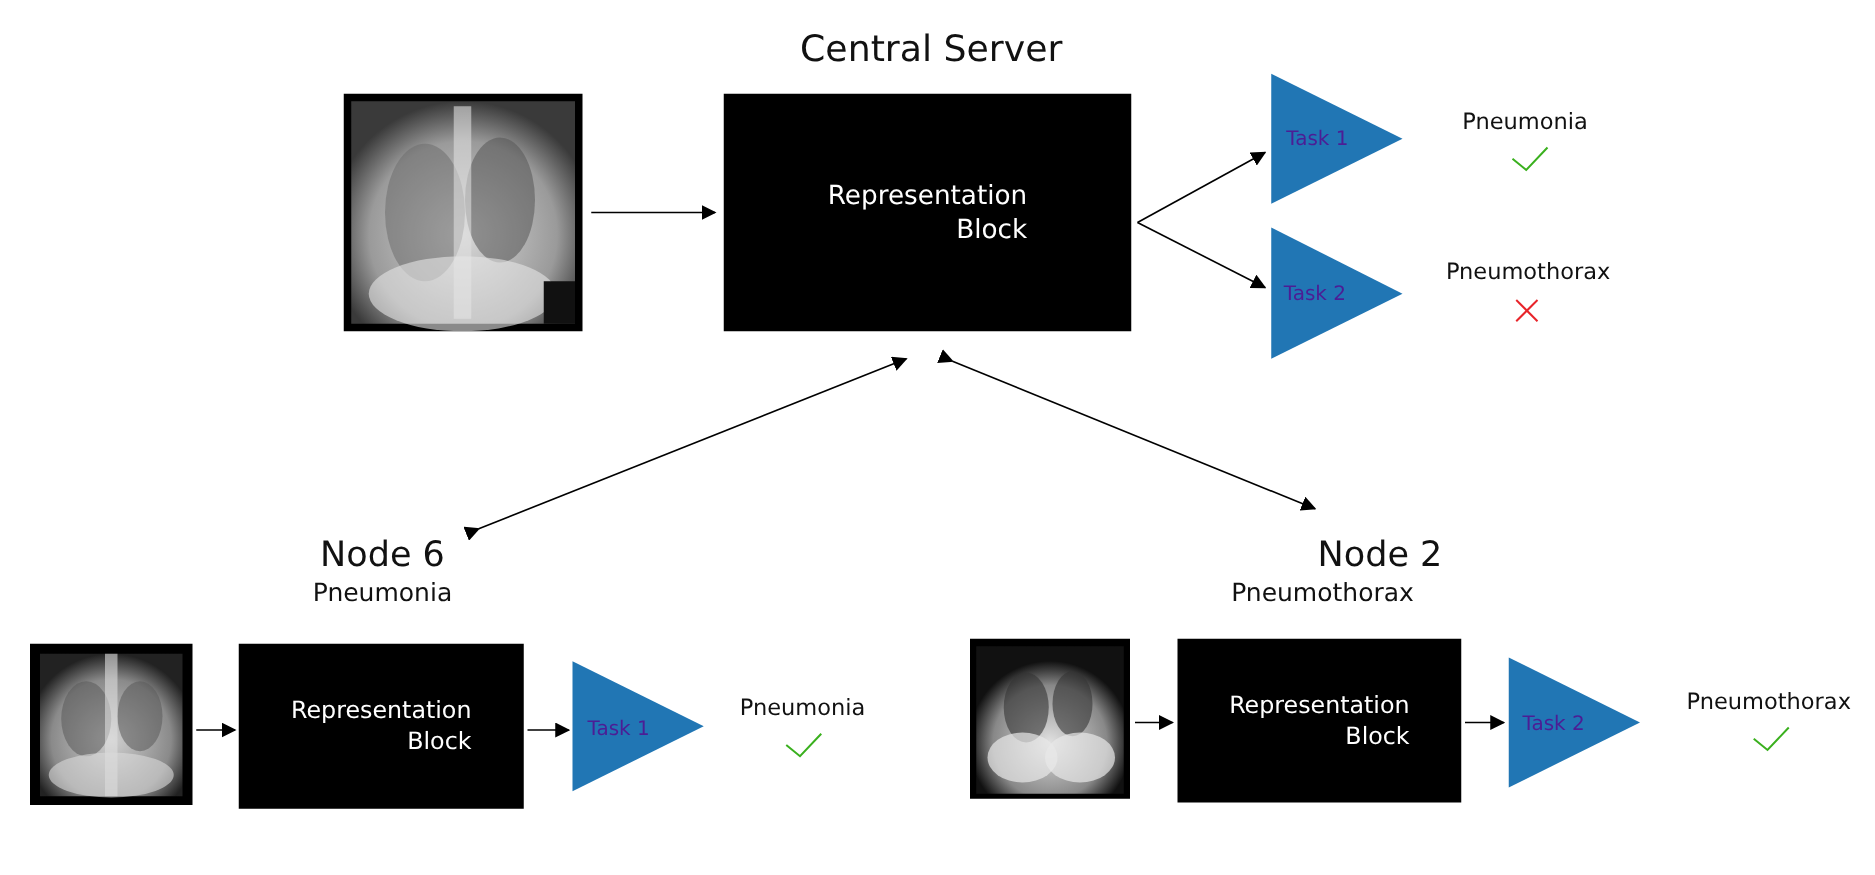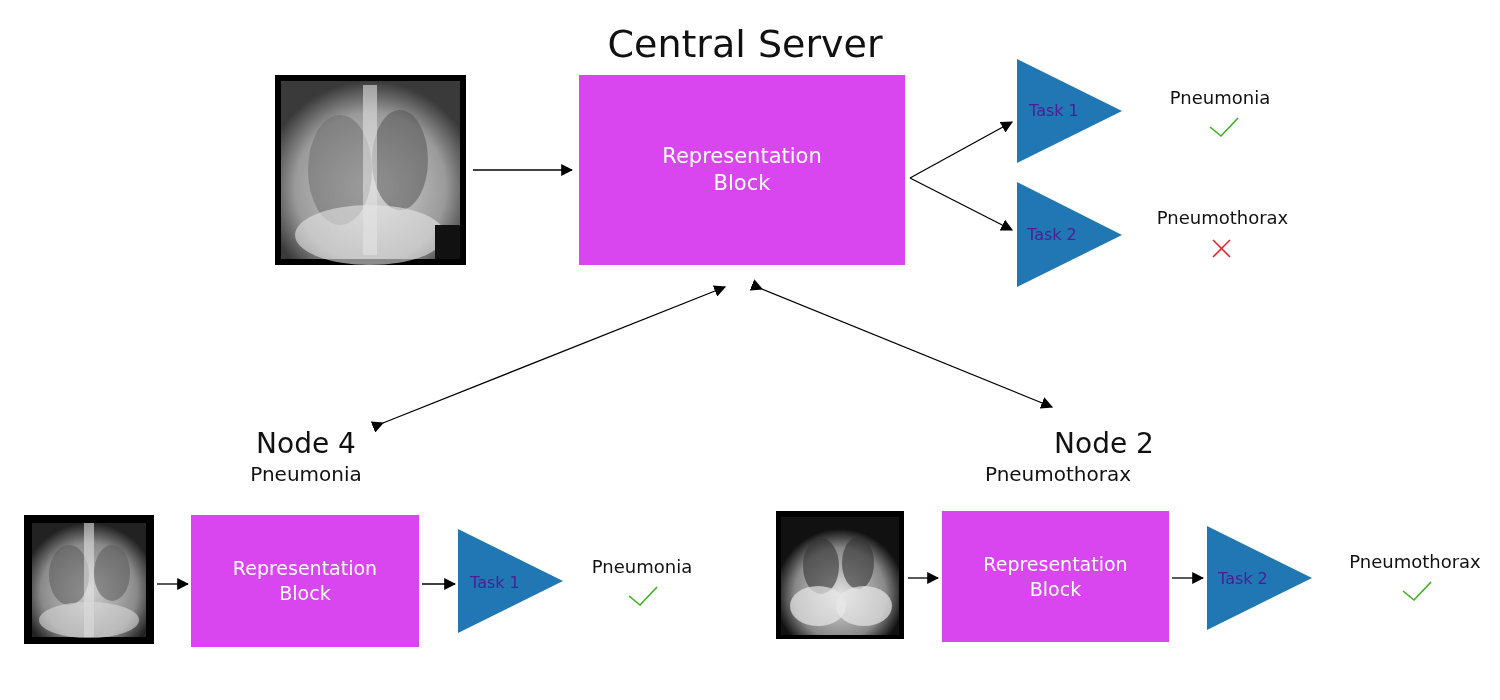--- a/index.html
+++ b/index.html
@@ -1,22 +1,22 @@
 <!DOCTYPE html>
 <html><head>
 <meta charset="utf-8">
 <style>
   html, body { margin: 0; padding: 0; background: #ffffff; }
   body { width: 1500px; height: 700px; position: relative; overflow: hidden;
          font-family: "DejaVu Sans", sans-serif; color: #111; }
   .abs { position: absolute; }
   .title { font-size: 28px; text-align: center; white-space: nowrap; }
   .subtitle { font-size: 20px; text-align: center; white-space: nowrap; }
-  .block { background: #d946ef; color: #fff; display: flex; align-items: center;
-           justify-content: center; text-align: center; }
+  .block { background: #000000; color: #fff; display: flex; align-items: center;
+           justify-content: center; text-align: right; }
   .block-text { line-height: 1.3; }
   .label { font-size: 18px; text-align: center; white-space: nowrap; }
   .task-text { color: #4c1d95; font-size: 16px; white-space: nowrap; }
   .xray { background: #000; overflow: hidden; }
   svg.overlay { position: absolute; left: 0; top: 0; }
 </style>
 </head>
 <body>
 
 <svg class="overlay" width="1500" height="700">
@@ -48,21 +48,21 @@
     <line x1="1230" y1="240" x2="1213" y2="257" stroke="#e8242a" stroke-width="1.6"></line>
   </g>
   <g>
     <polyline points="629,596 640,605 657,587" fill="none" stroke="#3ab01e" stroke-width="1.6"></polyline>
   </g>
   <g>
     <polyline points="1403,591 1414,600 1431,582" fill="none" stroke="#3ab01e" stroke-width="1.6"></polyline>
   </g>
 </svg>
 
-<div class="abs title" style="left:580px; top:22px; width:330px; font-size:38px;">Central Server</div>
+<div class="abs title" style="left:580px; top:22px; width:330px; font-size:29px;">Central Server</div>
 
 <div class="abs xray" style="left:275px; top:75px; width:191px; height:190px;">
   <svg width="191" height="190">
     <defs>
       <radialGradient id="g1" cx="50%" cy="60%" r="60%">
         <stop offset="0%" stop-color="#d8d8d8"></stop>
         <stop offset="70%" stop-color="#9a9a9a"></stop>
         <stop offset="100%" stop-color="#3a3a3a"></stop>
       </radialGradient>
     </defs>
@@ -81,21 +81,21 @@
     <div>Block</div>
   </div>
 </div>
 
 <div class="abs task-text" style="left:1029px; top:101px;">Task 1</div>
 <div class="abs task-text" style="left:1027px; top:225px;">Task 2</div>
 
 <div class="abs label" style="left:1150px; top:87px; width:140px;">Pneumonia</div>
 <div class="abs label" style="left:1140px; top:207px; width:165px;">Pneumothorax</div>
 
-<div class="abs title" style="left:206px; top:427px; width:200px;">Node 4</div>
+<div class="abs title" style="left:206px; top:427px; width:200px;">Node 6</div>
 <div class="abs subtitle" style="left:206px; top:462px; width:200px;">Pneumonia</div>
 
 <div class="abs xray" style="left:24px; top:515px; width:130px; height:129px;">
   <svg width="130" height="129">
     <defs>
       <radialGradient id="g2" cx="50%" cy="60%" r="60%">
         <stop offset="0%" stop-color="#d0d0d0"></stop>
         <stop offset="70%" stop-color="#8a8a8a"></stop>
         <stop offset="100%" stop-color="#222"></stop>
       </radialGradient>

